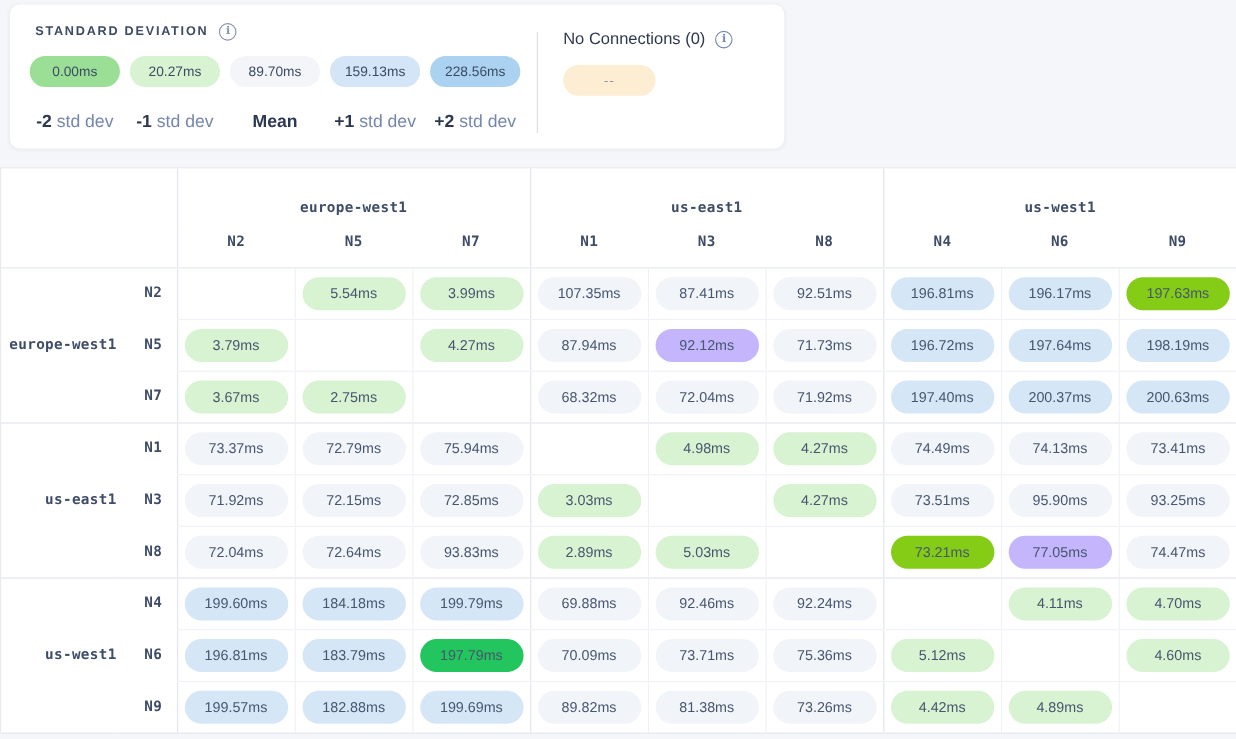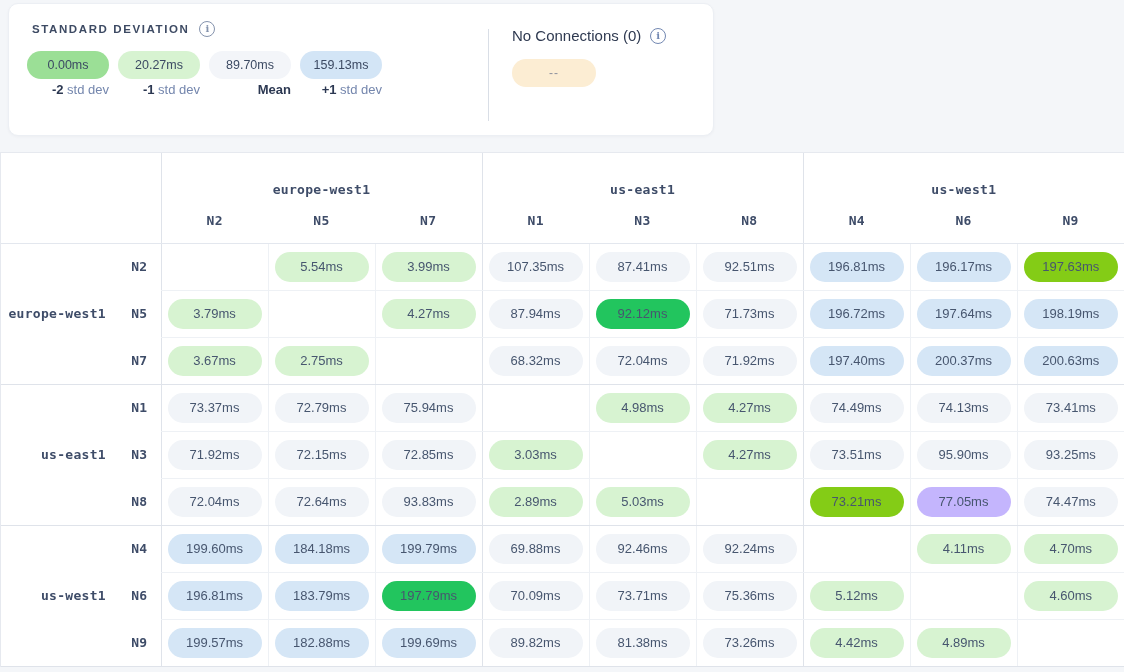--- a/index.html
+++ b/index.html
@@ -29,27 +29,27 @@
   .info-icon {
     width: 16px; height: 16px; flex: 0 0 16px;
     border: 1.4px solid #8593ad; border-radius: 50%;
     color: #8593ad; font-size: 10px; font-weight: bold;
     display: inline-flex; align-items: center; justify-content: center;
     font-family: "DejaVu Serif", serif; line-height: 1;
     cursor: pointer;
   }
   .info-icon.blue { border-color: #7388b2; color: #7388b2; }
   .legend-items { display: flex; gap: 9px; margin-top: 14px; }
-  .legend-item { display: flex; flex-direction: column; align-items: flex-end; }
+  .legend-item { display: flex; flex-direction: column; align-items: center; }
   .legend-pill {
     width: 82px; height: 28px; border-radius: 14px;
     display: flex; align-items: center; justify-content: center;
     font-size: 12.5px; color: #3c4a63;
   }
-  .legend-label { margin-top: 3px; font-size: 13px; color: #7486ad; white-space: nowrap; }
+  .legend-label { margin-top: 23px; font-size: 16px; color: #7486ad; white-space: nowrap; }
   .legend-label b { color: #2c3852; font-weight: bold; }
   .card-divider {
     position: absolute; left: 479px; top: 25px; bottom: 14px;
     width: 1px; background: #d9dee6;
   }
   .legend-right { position: absolute; left: 503px; top: 23px; }
   .nc-title-row { display: flex; align-items: center; gap: 9px; font-size: 15px; color: #2e3950; }
   .nc-pill {
     margin-top: 15px; width: 84px; height: 28px; border-radius: 14px;
     color: #8d929e; font-size: 12px; letter-spacing: 1px;
@@ -118,20 +118,24 @@
           <span class="legend-pill" style="background:#d7f3d1">20.27ms</span>
           <span class="legend-label"><b>-1</b> std dev</span>
         </div>
         <div class="legend-item">
           <span class="legend-pill" style="background:#f3f5f9">89.70ms</span>
           <span class="legend-label"><b>Mean</b></span>
         </div>
         <div class="legend-item">
           <span class="legend-pill" style="background:#d3e5f6">159.13ms</span>
           <span class="legend-label"><b>+1</b> std dev</span>
+        </div>
+        <div class="legend-item">
+          <span class="legend-pill" style="background:#abd2f1">228.56ms</span>
+          <span class="legend-label"><b>+2</b> std dev</span>
         </div>
       </div>
   </div>
   <div class="card-divider"></div>
   <div class="legend-right">
     <div class="nc-title-row">
       <span>No Connections (0)</span>
       <span class="info-icon blue">i</span>
     </div>
     <div class="nc-pill" id="nc-pill" style="background: rgb(252, 237, 211);">--</div>
@@ -185,21 +189,21 @@
           <td class="cell group-start"><span class="pill" style="background:#d5e6f6">196.81ms</span></td>
           <td class="cell"><span class="pill" style="background:#d5e6f6">196.17ms</span></td>
           <td class="cell"><span class="pill" style="background:#84cc16">197.63ms</span></td>
         </tr>
         <tr>
           <th class="node-label">N5</th>
           <td class="cell group-start"><span class="pill" style="background:#d7f3d1">3.79ms</span></td>
           <td class="cell"></td>
           <td class="cell"><span class="pill" style="background:#d7f3d1">4.27ms</span></td>
           <td class="cell group-start"><span class="pill" style="background:#f1f4f8">87.94ms</span></td>
-          <td class="cell"><span class="pill" style="background:#22c55e">92.12ms</span></td>
+          <td class="cell"><span class="pill" style="background:#c4b5fd">92.12ms</span></td>
           <td class="cell"><span class="pill" style="background:#f1f4f8">71.73ms</span></td>
           <td class="cell group-start"><span class="pill" style="background:#d5e6f6">196.72ms</span></td>
           <td class="cell"><span class="pill" style="background:#d5e6f6">197.64ms</span></td>
           <td class="cell"><span class="pill" style="background:#d5e6f6">198.19ms</span></td>
         </tr>
         <tr class="group-end">
           <th class="node-label">N7</th>
           <td class="cell group-start"><span class="pill" style="background:#d7f3d1">3.67ms</span></td>
           <td class="cell"><span class="pill" style="background:#d7f3d1">2.75ms</span></td>
           <td class="cell"></td>

